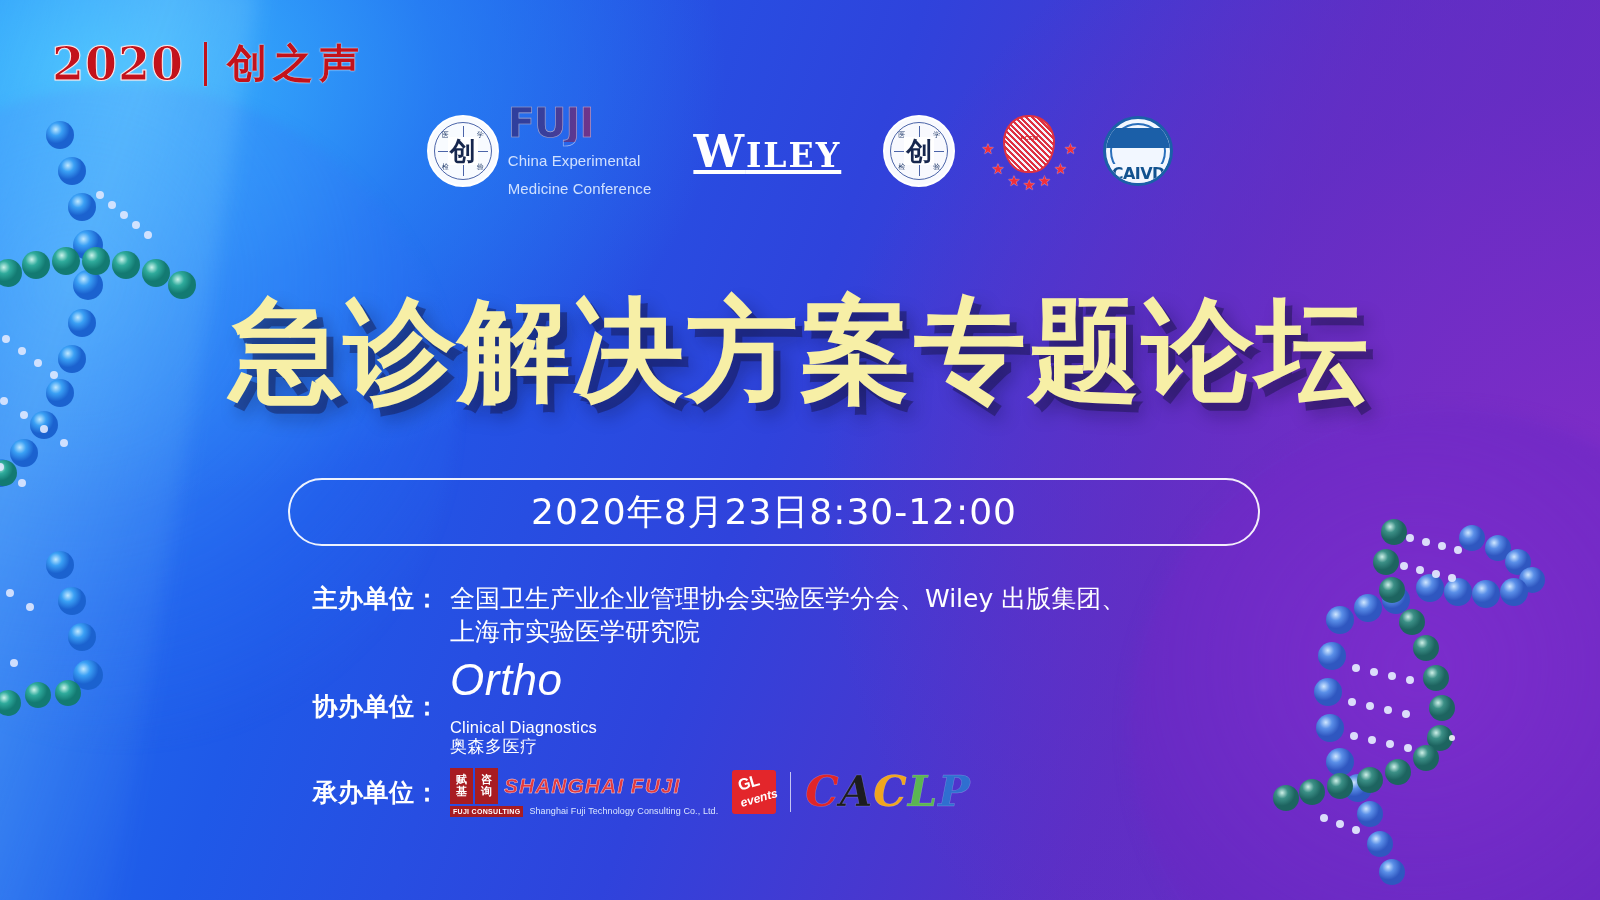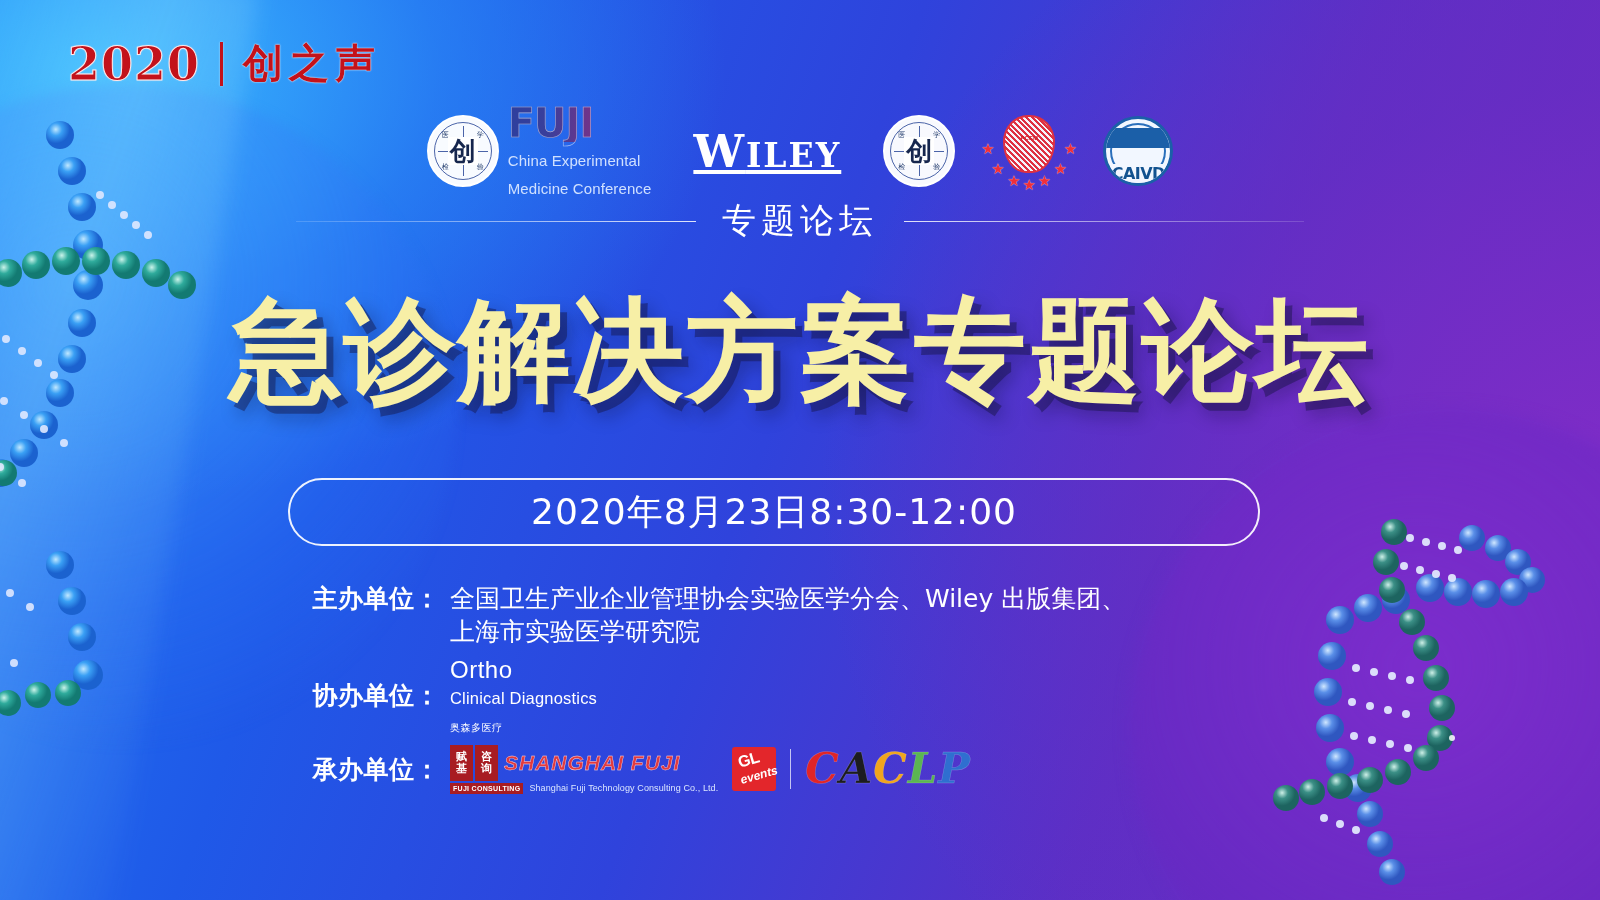--- a/index.html
+++ b/index.html
@@ -45,21 +45,21 @@
     position:absolute; left:-120px; top:-40px; width:300px; height:1040px;
     background:linear-gradient(100deg, rgba(255,255,255,0) 0%, rgba(150,225,255,.30) 45%, rgba(255,255,255,0) 100%);
     transform:rotate(9deg); filter:blur(10px);
   }
 
   
   .dna{ position:absolute; }
   .dna svg{ display:block; }
 
   
-  .wordmark{ position:absolute; left:68px; top:36px; display:flex; align-items:center; gap:20px; }
+  .wordmark{ position:absolute; left:52px; top:36px; display:flex; align-items:center; gap:20px; }
   .wm-year{
     font-family:"DejaVu Serif","Liberation Serif",serif; font-weight:700; font-size:46px; letter-spacing:1px;
     color:#c3121b; -webkit-text-stroke:1px #ffe9ea; text-shadow:0 0 2px rgba(255,255,255,.6);
   }
   .wm-bar{ width:3px; height:44px; background:#c3121b; box-shadow:0 0 2px rgba(255,255,255,.7); }
   .wm-cn{
     font-family:"DejaVu Sans","Liberation Sans",sans-serif; font-size:40px; font-weight:700;
     color:#c3121b; letter-spacing:6px; text-shadow:0 0 2px rgba(255,255,255,.75),0 0 1px #fff;
   }
 
@@ -144,23 +144,23 @@
   .org-row{ display:flex; align-items:flex-start; margin-bottom:4px; }
   .org-label{
     width:150px; flex:none; text-align:right; padding-right:10px;
     font-size:25px; font-weight:700; letter-spacing:.5px; font-family:"DejaVu Sans",sans-serif; white-space:nowrap;
   }
   .org-value{ font-size:25px; line-height:1.32; font-family:"DejaVu Sans",sans-serif; }
   .org-value .v2{ display:block; }
 
   .row-co{ margin-top:10px; align-items:center; }
   .ortho{ line-height:1; }
-  .ortho-main{ font-size:24px; color:#fff; letter-spacing:.5px; font-family:"Liberation Sans",sans-serif; }
-  .ortho-sub{ font-size:16.5px; color:#fff; margin-top:8px; letter-spacing:.2px; font-family:"Liberation Sans",sans-serif; }
-  .ortho-cn{ font-size:10px; color:#fff; margin-top:16px; letter-spacing:.5px; font-family:Liberation Serif, serif; }
+  .ortho-main{ font-size:44px; color:#fff; letter-spacing:.5px; font-family:"Liberation Sans",sans-serif;font-style:italic; }
+  .ortho-sub{ font-size:16.5px; color:#fff; margin-top:17px; letter-spacing:.2px; font-family:"Liberation Sans",sans-serif; }
+  .ortho-cn{ font-size:17px; color:#fff; margin-top:3px; letter-spacing:.5px; font-family:Liberation Mono, monospace; }
 
   .row-host{ margin-top:12px; align-items:center; }
   .host-logos{ display:flex; align-items:center; gap:14px; }
 
   .fuji{ display:flex; flex-direction:column; }
   .fuji-top{ display:flex; align-items:stretch; }
   .fuji-sq{ display:flex; gap:2px; }
   .fuji-sq i{
     width:23px; height:36px; background:#a81c22; color:#fff; font-style:normal;
     font-size:11px; font-weight:700; display:flex; flex-direction:column; align-items:center; justify-content:center;
@@ -418,25 +418,20 @@
     <div class="logo">
       <div class="caivd">
         <div class="caivd-band"></div>
         <span class="caivd-txt">CAIVD</span>
         <span class="caivd-leaf">❦</span>
       </div>
     </div>
 
   </div>
 
-  <div class="forum-band">
-    <div class="fb-line"></div>
-    <div class="fb-text">专题论坛</div>
-    <div class="fb-line r"></div>
-  </div>
 
   <div class="main-title">急诊解决方案专题论坛</div>
 
   <div class="date-pill">
     <span class="date-txt">2020年8月23日8:30-12:00</span>
   </div>
 
   <div class="org">
 
     <div class="org-row">

